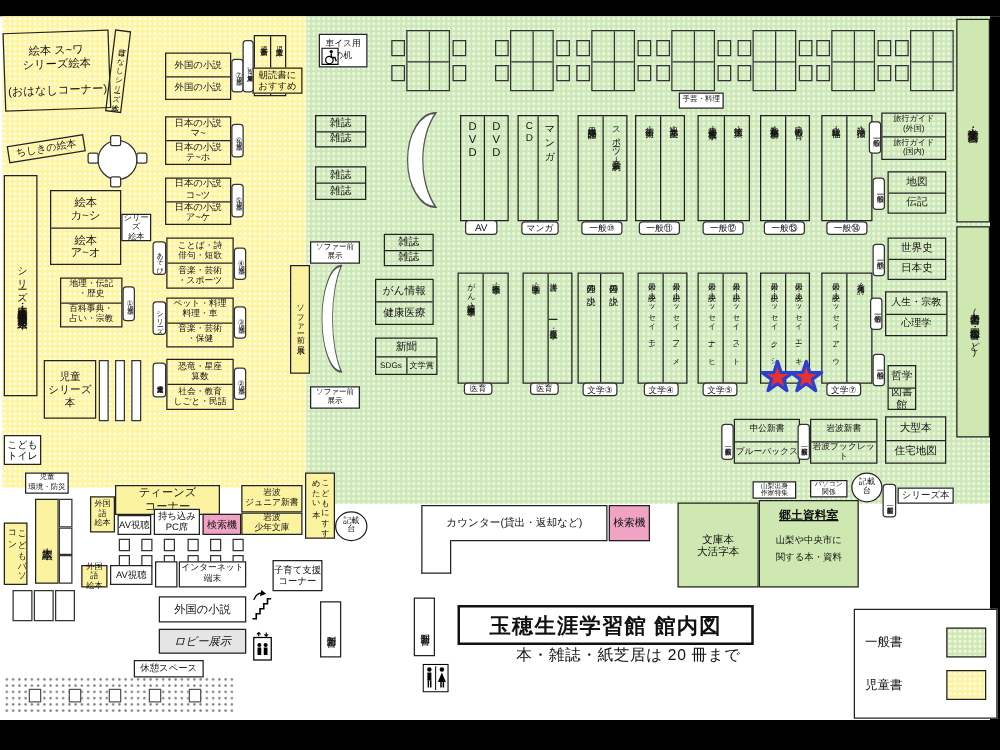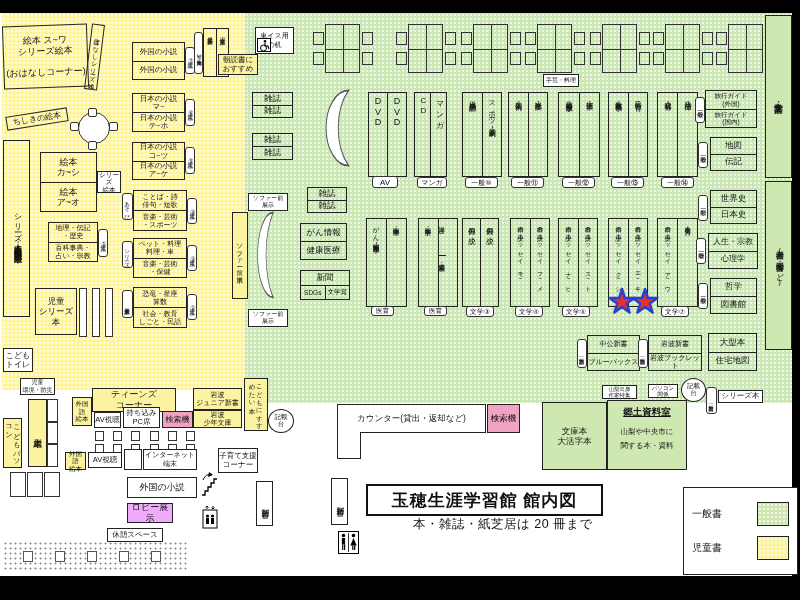--- a/index.html
+++ b/index.html
@@ -148,21 +148,21 @@
         <div class="col">
           <span class="vt">児童新書</span>
         </div>
         <div class="col">
           <span class="vt">児童文庫</span>
         </div>
       </div>
       <div class="el tag" style="left: 194px; top: 32px; width: 9px; height: 42px; font-size: 5px;">
         <span class="vt" style="letter-spacing: 0px;">青い鳥文庫・他</span>
       </div>
-      <div class="el bordered hbox" style="left: 218px; top: 54px; width: 40px; height: 21px; font-size: 7.5px; background-color: rgb(252, 243, 160);">朝読書に
+      <div class="el bordered hbox" style="left: 202px; top: 54px; width: 40px; height: 21px; font-size: 7.5px; background-color: rgb(252, 243, 160);">朝読書に
 おすすめ</div>
       <div class="el bordered hbox" style="left: 35px; top: 288px; width: 42px; height: 47px; font-size: 8.5px;">児童
 シリーズ本</div>
       <div class="el" style="left: 79px; top: 288px; width: 34px; height: 49px;">
         <div style="position: absolute; top: 0px; height: 100%; width: 8px; left: 0px; border: 1px solid rgb(51, 51, 51); background: rgb(255, 255, 255); box-sizing: border-box;"></div>
         <div style="position: absolute; top: 0px; height: 100%; width: 8px; left: 13px; border: 1px solid rgb(51, 51, 51); background: rgb(255, 255, 255); box-sizing: border-box;"></div>
         <div style="position: absolute; top: 0px; height: 100%; width: 8px; left: 26px; border: 1px solid rgb(51, 51, 51); background: rgb(255, 255, 255); box-sizing: border-box;"></div>
       </div>
       <div class="el bordered hbox" style="left: 3px; top: 348px; width: 30px; height: 24px; font-size: 8px; background-color: rgb(255, 255, 255);">こども
 トイレ</div>
@@ -222,21 +222,21 @@
       <div class="el bordered hbox" style="left: 143px; top: 449px; width: 54px; height: 21px; font-size: 7px; background-color: rgb(255, 255, 255);">インターネット
 端末</div>
       <div class="el bordered hbox" style="left: 218px; top: 448px; width: 40px; height: 25px; font-size: 7.5px; background-color: rgb(255, 255, 255);">子育て支援
 コーナー</div>
       <div class="el bordered hbox" style="left: 127px; top: 477px; width: 70px; height: 21px; font-size: 9px; background-color: rgb(255, 255, 255);">外国の小説</div>
       <div class="el" style="left: 199px; top: 470px; width: 19px; height: 27px;"><svg width="19" height="27">
           <path d="M3,25 H6 V21 H9 V17 H12 V13 H15 V9 H18" stroke="#000" fill="none" stroke-width="1.3"></path>
           <path d="M4,10 Q7,3 12,5" stroke="#000" fill="none" stroke-width="1"></path>
           <polygon points="10,2 14,5 9,7" fill="#000"></polygon>
         </svg></div>
-      <div class="el bordered hbox" style="left: 127px; top: 503px; width: 46px; height: 20px; font-size: 9px; background-color: #f0abfc;">ロビー展示</div>
+      <div class="el bordered hbox" style="left: 127px; top: 503px; width: 70px; height: 20px; font-size: 9px; background-color: #e5e5e5; font-style: italic;">ロビー展示</div>
       <div class="el" style="left: 202px; top: 505px; width: 16px; height: 24px;"><svg width="16" height="24">
           <rect x="1" y="5" width="14" height="18" fill="#fff" stroke="#000"></rect>
           <circle cx="5.5" cy="11" r="1.6" fill="#000"></circle>
           <rect x="4" y="13" width="3" height="6" fill="#000"></rect>
           <circle cx="10.5" cy="11" r="1.6" fill="#000"></circle>
           <rect x="9" y="13" width="3" height="6" fill="#000"></rect>
           <path d="M5,4 V1 M3.5,2.5 L5,1 L6.5,2.5 M11,1 V4 M9.5,2.5 L11,4 L12.5,2.5" stroke="#000" fill="none" stroke-width="0.9"></path>
         </svg></div>
       <div class="el bordered hbox" style="left: 107px; top: 528px; width: 56px; height: 14px; font-size: 7.5px; background-color: rgb(255, 255, 255);">休憩スペース</div>
       <div class="el" style="left: 3px; top: 541px; width: 184px; height: 31px; background-image: radial-gradient(rgb(136, 136, 136) 0.9px, transparent 1.1px); background-size: 5px 5px;">
@@ -424,21 +424,21 @@
       <div class="el tag" style="left: 698px; top: 195px; width: 10px; height: 26px; font-size: 6px;">
         <span class="vt" style="letter-spacing: 0px;">一般⑰</span>
       </div>
       <div class="el bordered rowsbox" style="left: 708px; top: 233px; width: 50px; height: 36px; font-size: 8px;">
         <div class="rw">人生・宗教</div>
         <div class="rw">心理学</div>
       </div>
       <div class="el tag" style="left: 696px; top: 238px; width: 10px; height: 26px; font-size: 6px;">
         <span class="vt" style="letter-spacing: 0px;">一般⑱</span>
       </div>
-      <div class="el bordered rowsbox" style="left: 710px; top: 278px; width: 47px; height: 36px; font-size: 8.5px;">
+      <div class="el bordered rowsbox" style="left: 710px; top: 292px; width: 23px; height: 36px; font-size: 8.5px;">
         <div class="rw">哲学</div>
         <div class="rw">図書館</div>
       </div>
       <div class="el tag" style="left: 698px; top: 283px; width: 10px; height: 26px; font-size: 6px;">
         <span class="vt" style="letter-spacing: 0px;">一般⑲</span>
       </div>
       <div class="el bordered vbox" style="left: 765px; top: 15px; width: 27px; height: 163px; font-size: 9px; background-color: rgb(207, 232, 178);">
         <span class="vt">文学全集・叢書</span>
       </div>
       <div class="el bordered vbox" style="left: 765px; top: 181px; width: 27px; height: 169px; font-size: 8px; background-color: rgb(207, 232, 178);">

